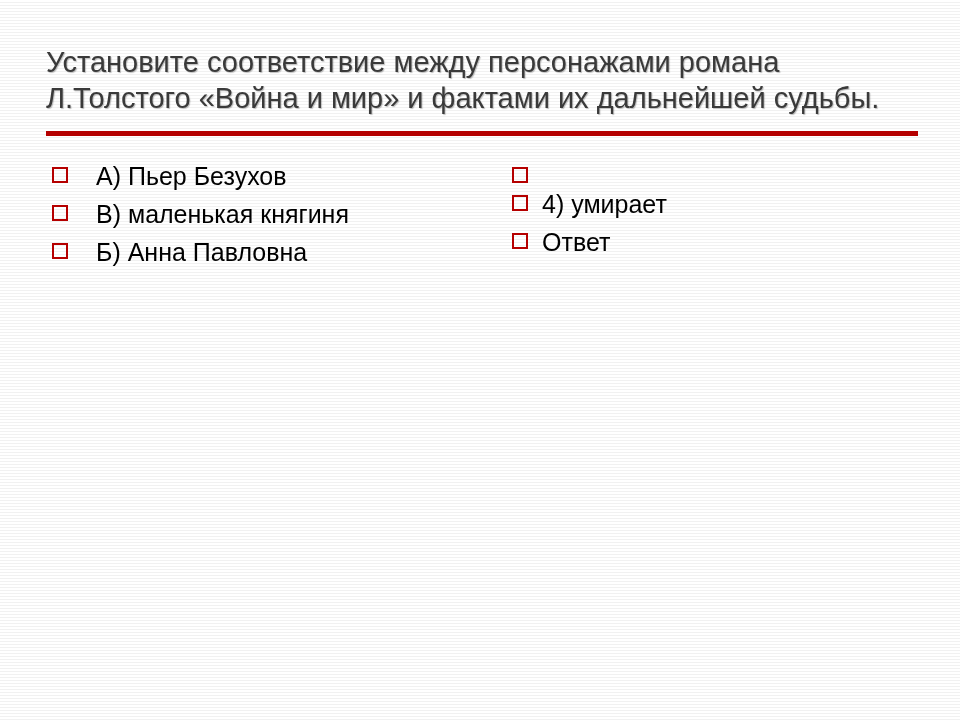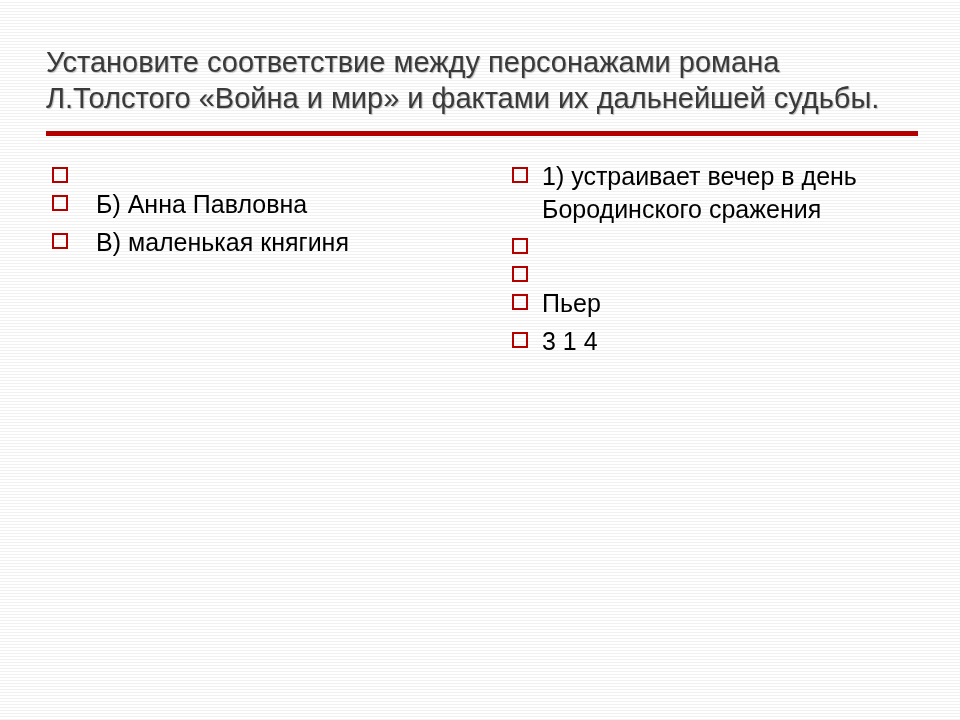--- a/index.html
+++ b/index.html
@@ -63,46 +63,40 @@
 <body>
 
 <div class="slide">
   <div class="title">Установите соответствие между персонажами романа Л.Толстого «Война и мир» и фактами их дальнейшей судьбы.</div>
   <div class="rule"></div>
   <div class="cols">
 
     <div class="col-left">
       <div class="item">
         <span class="bullet"></span>
+        <span class="txt">А) Пьер Безухов</span>
+      </div>
+      <div class="item">
+        <span class="bullet"></span>
+        <span class="txt">В) маленькая княгиня</span>
       </div>
       <div class="item">
         <span class="bullet"></span>
         <span class="txt">Б) Анна Павловна</span>
-      </div>
-      <div class="item">
-        <span class="bullet"></span>
-        <span class="txt">В) маленькая княгиня</span>
       </div>
     </div>
 
     <div class="col-right">
       <div class="item">
         <span class="bullet"></span>
-        <span class="txt">1) устраивает вечер в день Бородинского сражения</span>
       </div>
       <div class="item">
         <span class="bullet"></span>
+        <span class="txt">4) умирает</span>
       </div>
       <div class="item">
         <span class="bullet"></span>
-      </div>
-      <div class="item">
-        <span class="bullet"></span>
-        <span class="txt">Пьер</span>
-      </div>
-      <div class="item">
-        <span class="bullet"></span>
-        <span class="txt">3   1   4</span>
+        <span class="txt">Ответ</span>
       </div>
     </div>
 
   </div>
 </div>
 
 </body></html>

